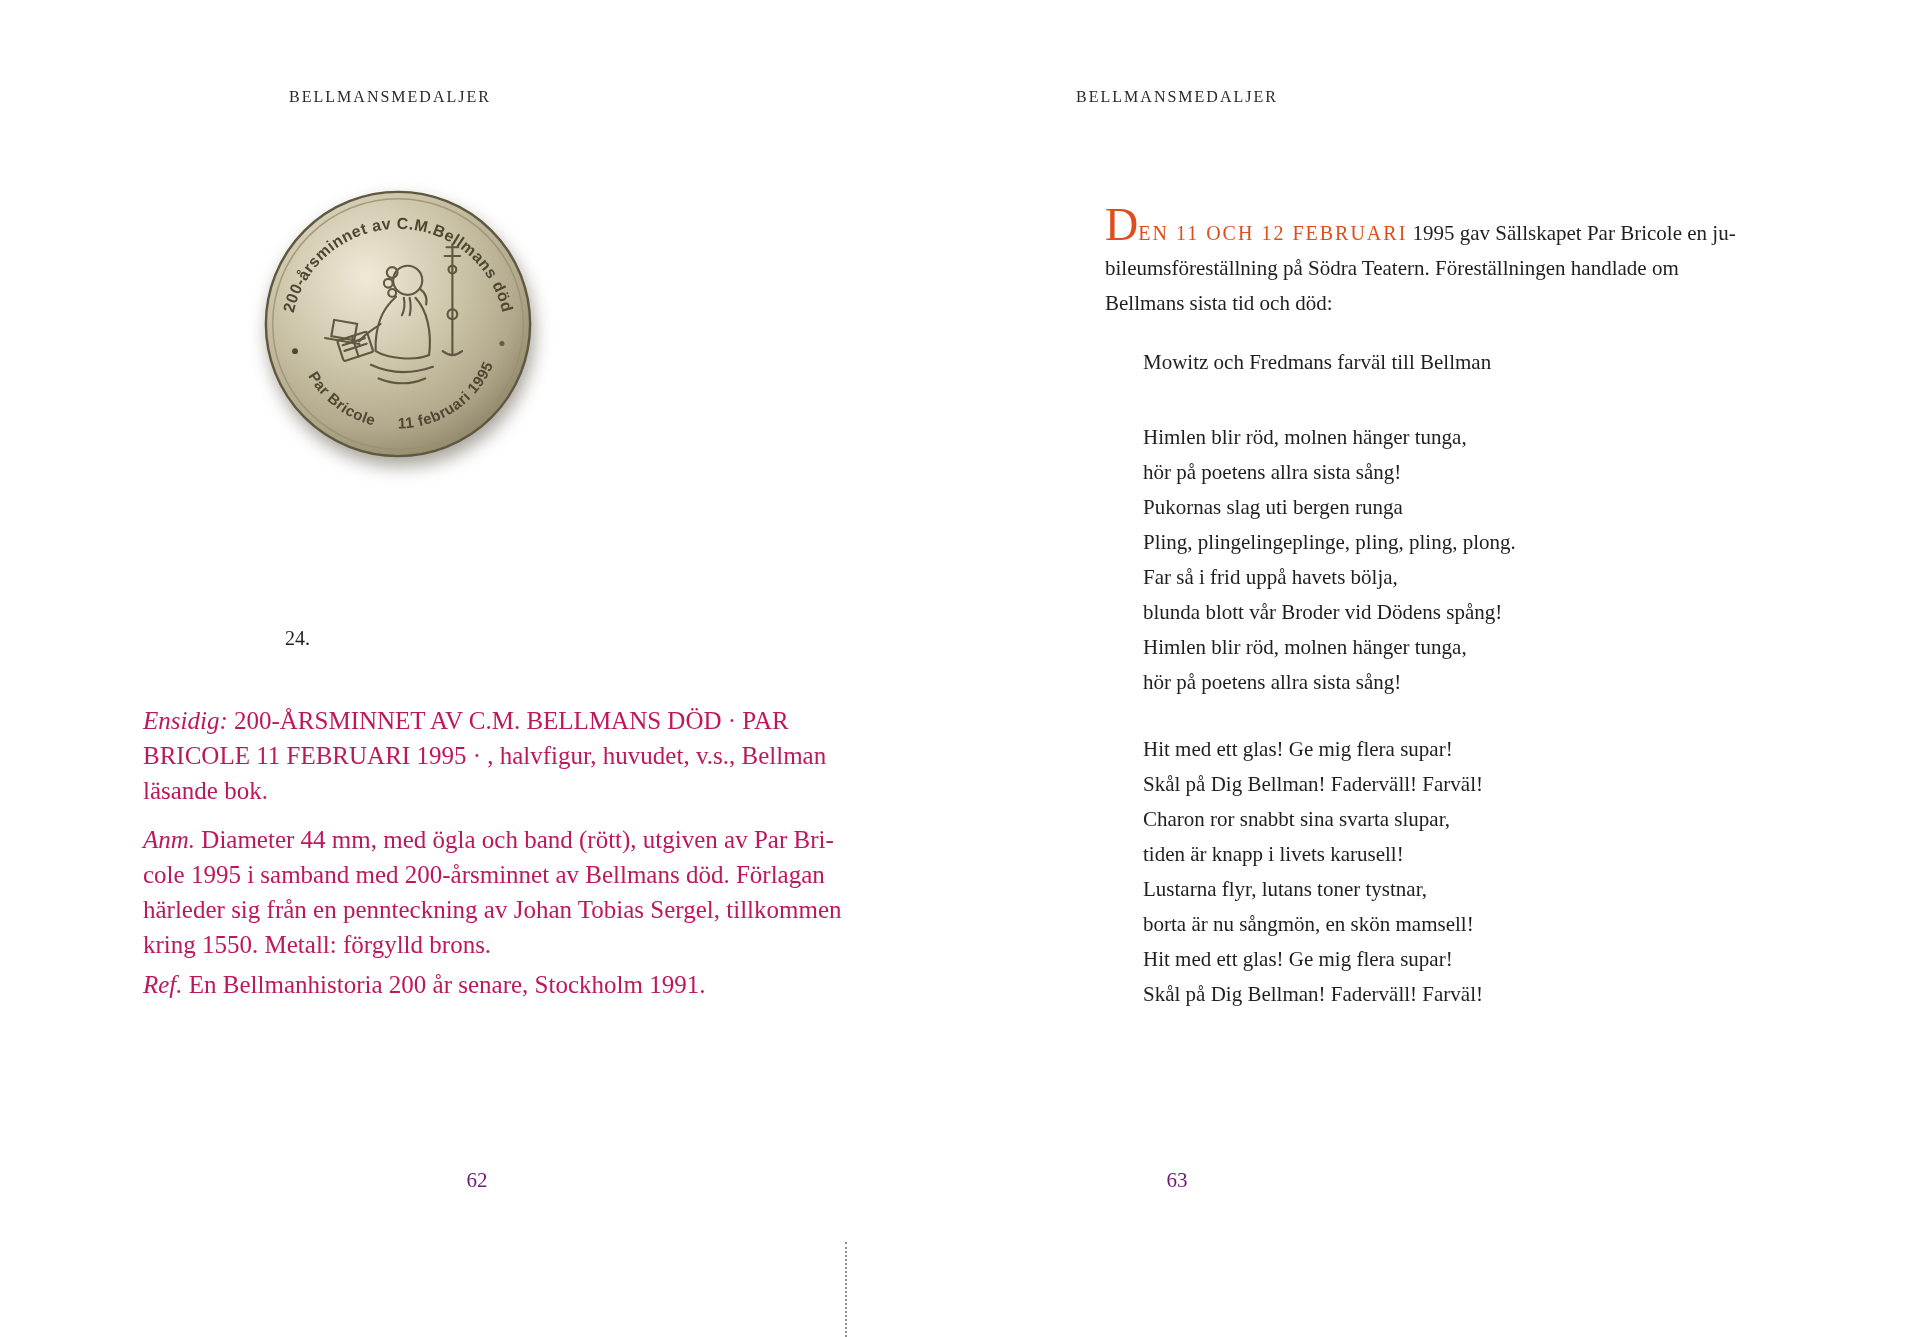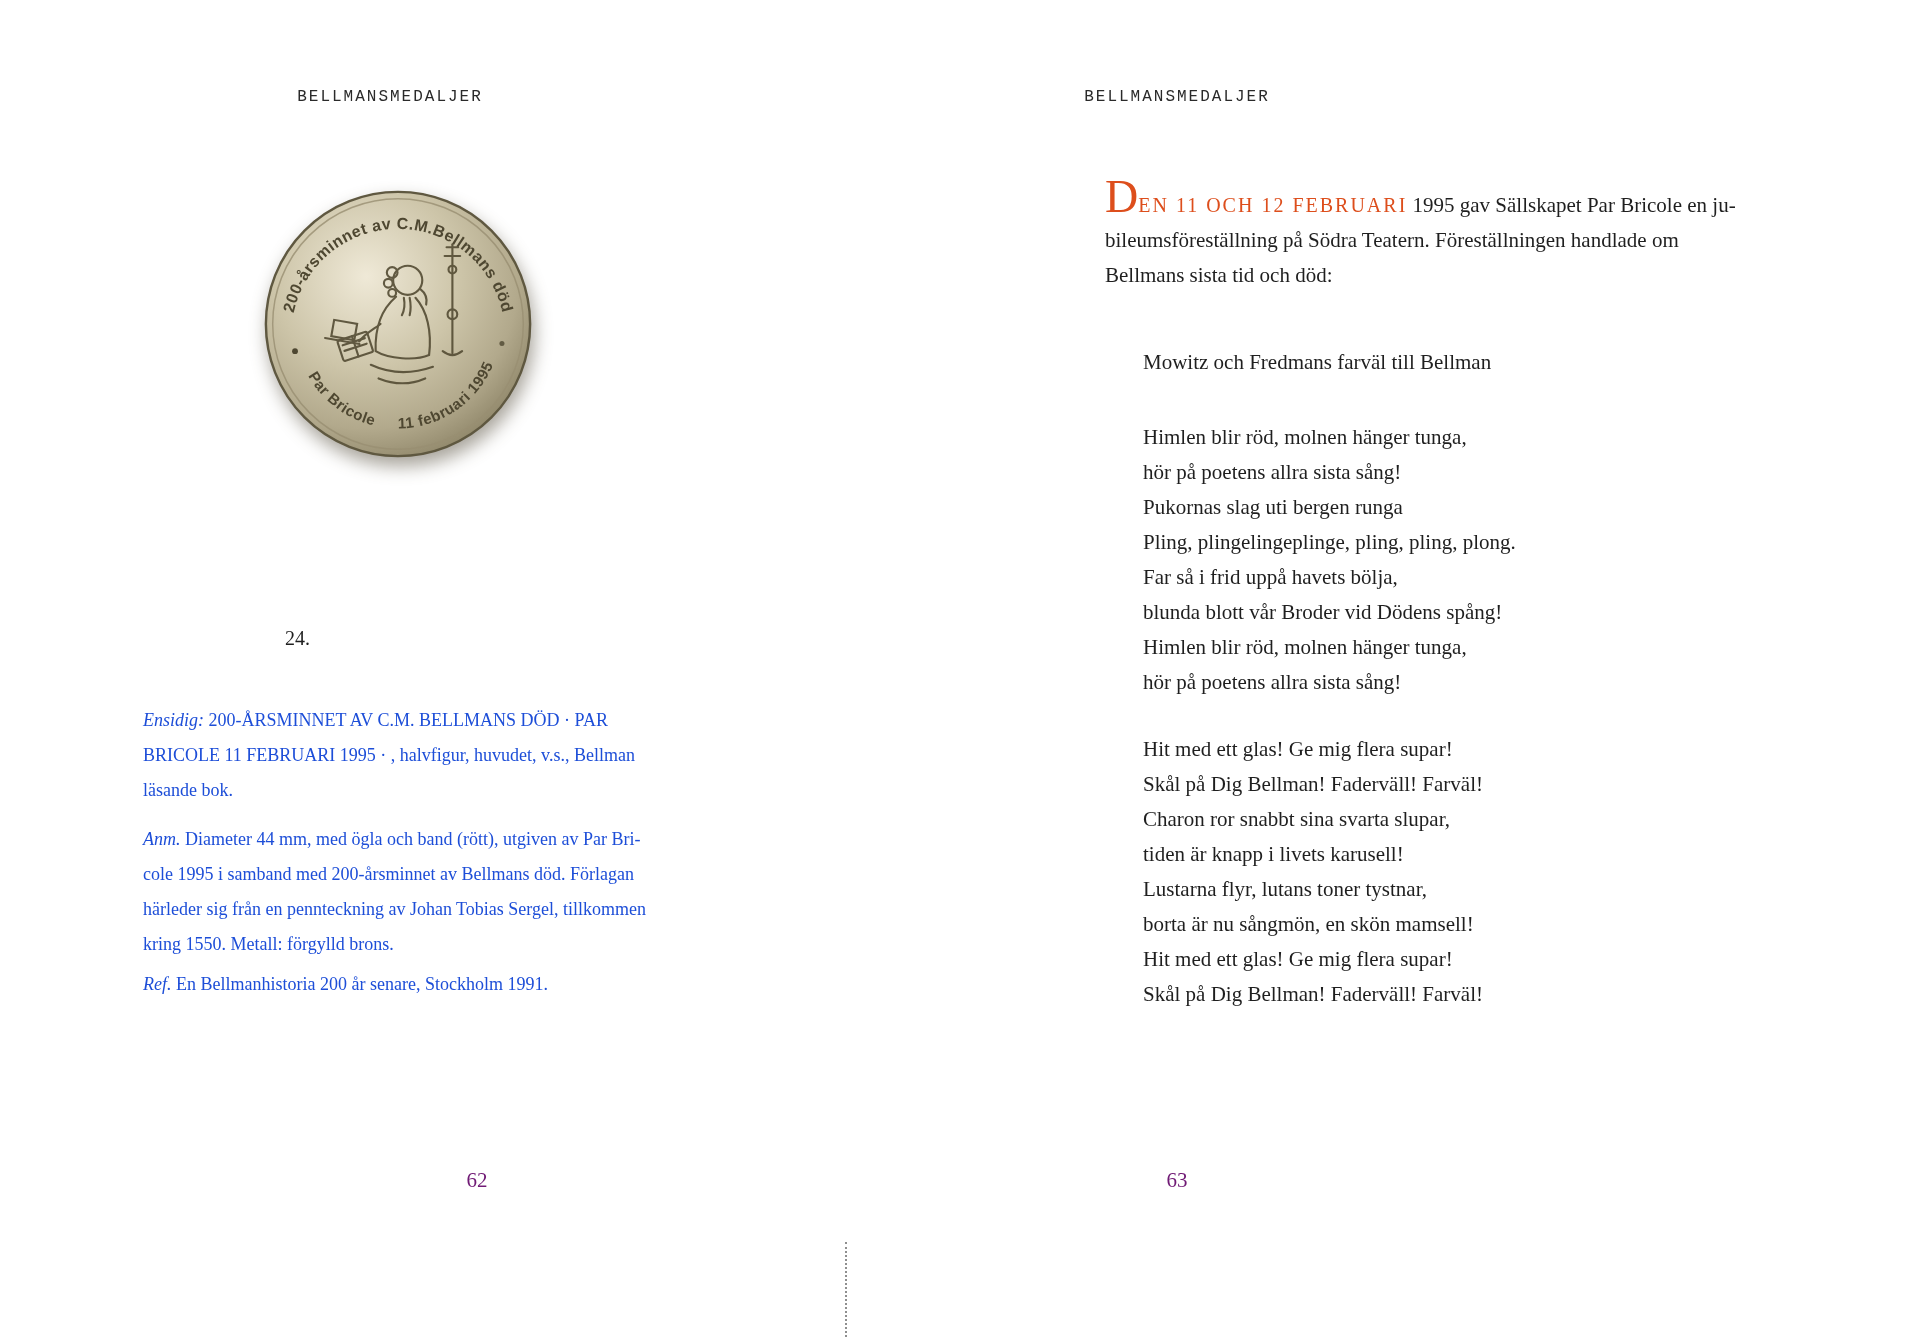--- a/index.html
+++ b/index.html
@@ -7,38 +7,38 @@
   .spread{
     position:relative;width:1920px;height:1337px;background:#ffffff;
     font-family:"Liberation Serif",serif;color:#1f1f1f;overflow:hidden;
   }
   .page{position:absolute;top:0;height:1337px;}
   .page-left{left:0;width:845px;}
   .page-right{left:845px;width:1075px;}
 
   .runhead{
     position:absolute;font-size:16px;line-height:18px;letter-spacing:2px;
-    color:#2a2a2a;text-align:center;white-space:nowrap;font-family:Liberation Mono, monospace;
+    color:#2a2a2a;text-align:center;white-space:nowrap;
   }
   .pagenum{
     position:absolute;font-size:21px;line-height:28px;color:#701a75;
     text-align:center;
   }
   .body-text{
-    position:absolute;font-size:18px;line-height:35px;color:#1d4ed8;
+    position:absolute;font-size:25px;line-height:35px;color:#be185d;
     white-space:pre-line;
   }
   .ital{font-style:italic;}
   .item-number{
     position:absolute;font-size:20px;line-height:28px;color:#1f1f1f;
   }
   .medal-wrap{position:absolute;left:262px;top:188px;width:272px;height:272px;}
   .medal-wrap svg{filter:drop-shadow(3px 9px 9px rgba(60,50,30,0.45));}
 
-  .intro{position:absolute;left:260px;top:188px;width:740px;}
+  .intro{position:absolute;left:260px;top:216px;width:740px;}
   .intro-line1{line-height:35px;font-size:21px;white-space:nowrap;}
   .intro-initial{font-size:46px;line-height:0;color:var(--accent);}
   .intro-sc{font-size:20px;letter-spacing:2px;color:var(--accent);}
   .intro-rest{font-size:21px;}
   .intro-lines{font-size:21px;line-height:35px;white-space:pre-line;}
 
   .poem-title{position:absolute;font-size:21px;line-height:35px;white-space:nowrap;}
   .stanza{position:absolute;font-size:21px;line-height:35px;white-space:pre-line;}
   .source-line{position:absolute;font-size:19px;line-height:24px;white-space:nowrap;color:#222;}
 

